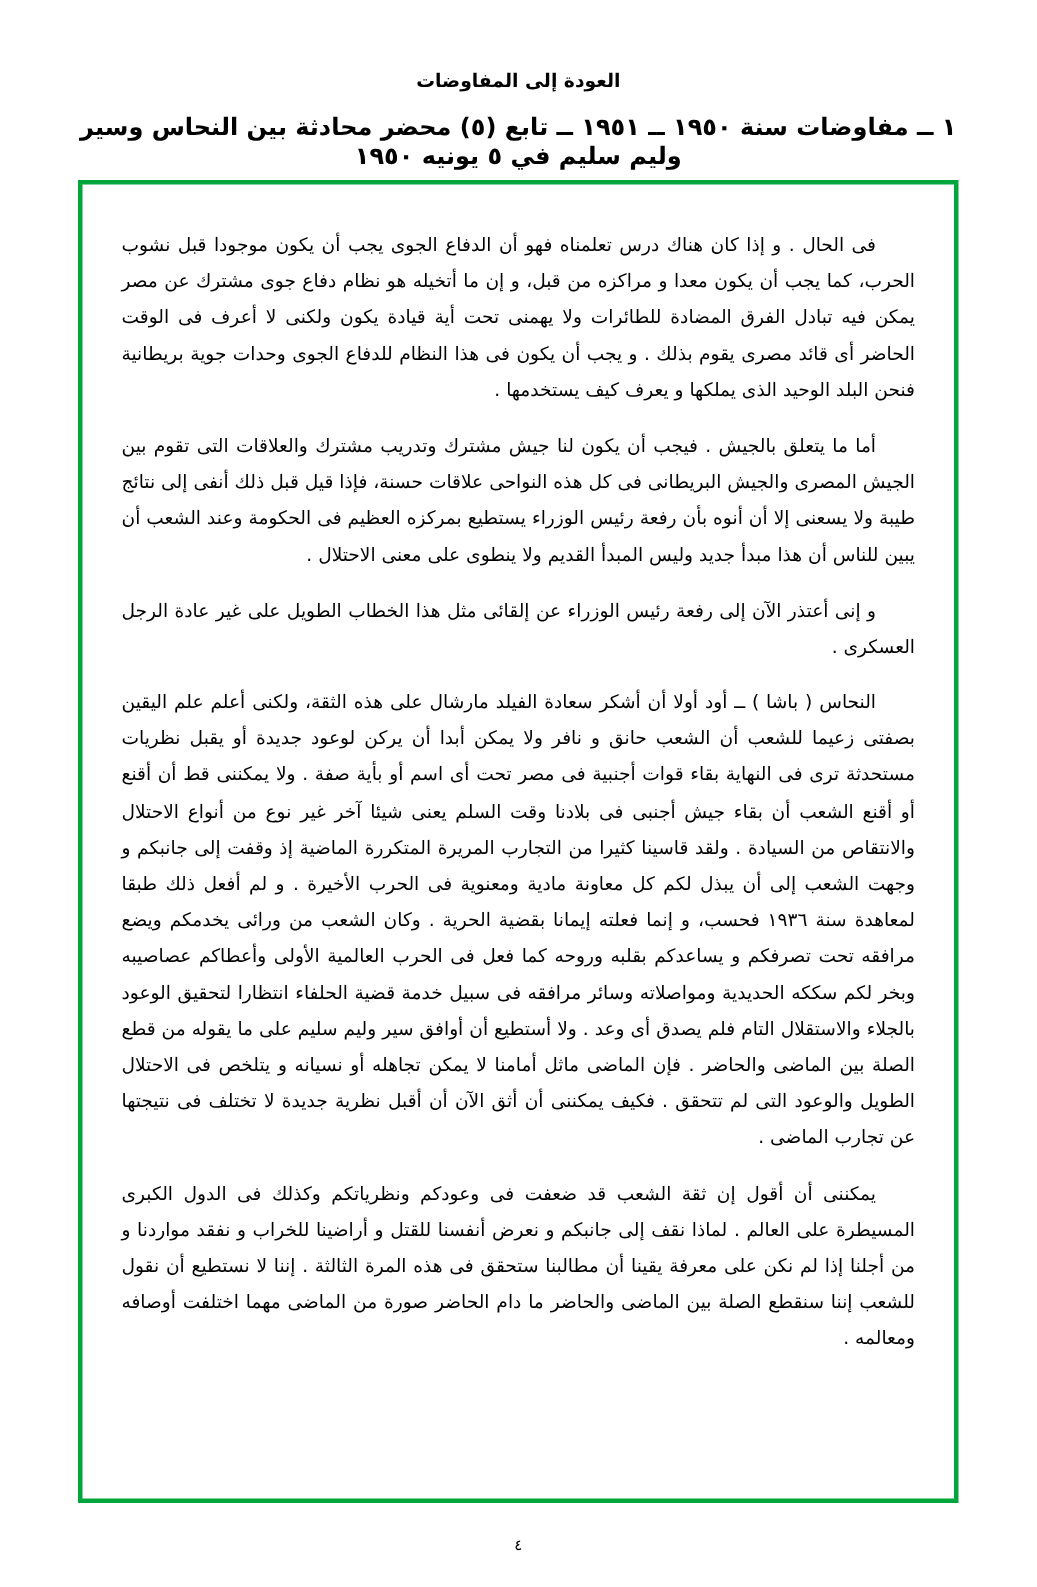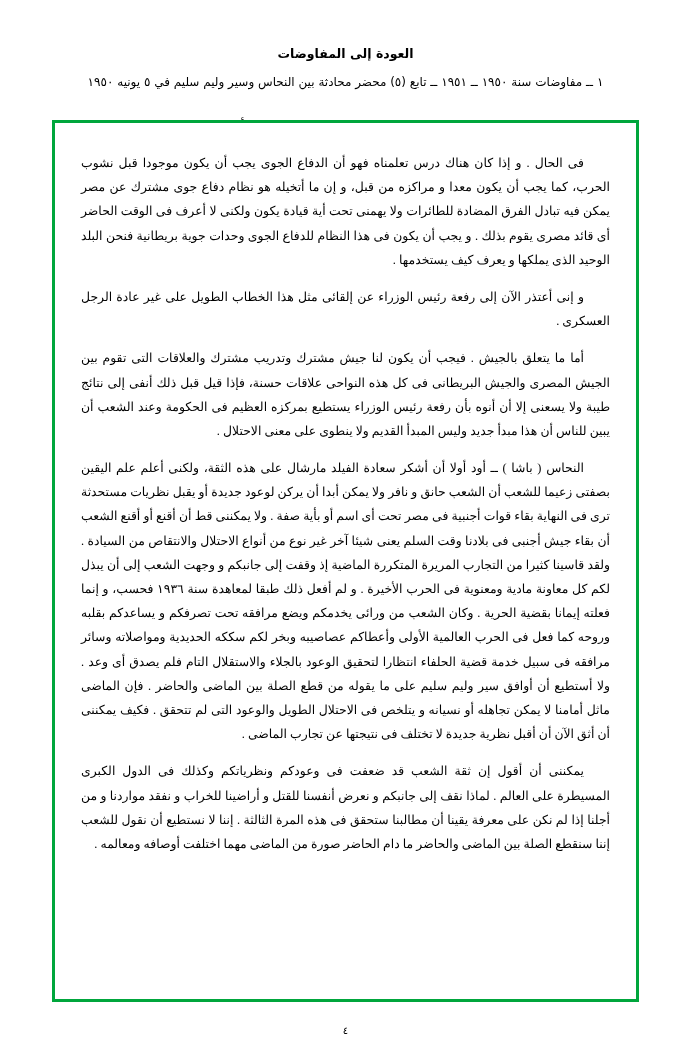--- a/index.html
+++ b/index.html
@@ -26,22 +26,22 @@
     padding: 30px 28px 0 28px;
   }
   .header-title {
     font-size: 12.5px;
     font-weight: bold;
     letter-spacing: 0.5px;
     margin-bottom: 14px;
     color: #000;
   }
   .header-line-1 {
-    font-size: 12px;
-    font-weight: normal;
+    font-size: 16px;
+    font-weight: bold;
     margin-bottom: 27px;
     color: #000;
     direction: rtl;
   }
   .header-line-2 {
     font-size: 14px;
     color: #000;
     direction: rtl;
     line-height: 1.5;
   }
@@ -68,21 +68,20 @@
     direction: rtl;
     text-align: justify;
   }
   .para {
     font-size: 12.4px;
     line-height: 1.95;
     margin: 0 0 13px 0;
     text-align: justify;
     text-justify: inter-word;
     color: #000;
-    font-family: Liberation Serif, serif;
   }
   .para.indent {
     text-indent: 26px;
   }
   .para.last {
     margin-bottom: 0;
   }
   .page-number {
     position: absolute;
     bottom: 22px;
@@ -101,22 +100,22 @@
   <div class="doc-header">
     <div class="header-title">العودة إلى المفاوضات</div>
     <div class="header-line-1">١ ــ مفاوضات سنة ١٩٥٠ ــ ١٩٥١ ــ تابع (٥) محضر محادثة بين النحاس وسير وليم سليم في ٥ يونيه ١٩٥٠</div>
     <div class="header-line-2">وزارة الخارجية المصرية، القضية المصرية ١٨٨٢ ــ ١٩٥٤، المطبعة الأميرية بالقاهرة ١٩٥٥، ص ٥٩٢ ــ</div>
     <div class="header-line-3">٦٠٠.</div>
   </div>
 
   <div class="content-frame">
     <div class="body-text">
       <p class="para indent">فى الحال .  و إذا كان هناك درس تعلمناه فهو أن الدفاع الجوى يجب أن يكون موجودا قبل نشوب الحرب، كما يجب أن يكون معدا و مراكزه من قبل، و إن ما أتخيله هو نظام دفاع جوى مشترك عن مصر يمكن فيه تبادل الفرق المضادة للطائرات ولا يهمنى تحت أية قيادة يكون ولكنى لا أعرف فى الوقت الحاضر أى قائد مصرى يقوم بذلك . و يجب أن يكون فى هذا النظام للدفاع الجوى وحدات جوية بريطانية فنحن البلد الوحيد الذى يملكها و يعرف كيف يستخدمها .</p>
+      <p class="para indent">أما ما يتعلق بالجيش .  فيجب أن يكون لنا جيش مشترك وتدريب مشترك والعلاقات التى تقوم بين الجيش المصرى والجيش البريطانى فى كل هذه النواحى علاقات حسنة، فإذا قيل قبل ذلك أنفى إلى نتائج طيبة ولا يسعنى إلا أن أنوه بأن رفعة رئيس الوزراء يستطيع بمركزه العظيم فى الحكومة وعند الشعب أن يبين للناس أن هذا مبدأ جديد وليس المبدأ القديم ولا ينطوى على معنى الاحتلال .</p>
       <p class="para indent">و إنى أعتذر الآن إلى رفعة رئيس الوزراء عن إلقائى مثل هذا الخطاب الطويل على غير عادة الرجل العسكرى .</p>
-      <p class="para indent">أما ما يتعلق بالجيش .  فيجب أن يكون لنا جيش مشترك وتدريب مشترك والعلاقات التى تقوم بين الجيش المصرى والجيش البريطانى فى كل هذه النواحى علاقات حسنة، فإذا قيل قبل ذلك أنفى إلى نتائج طيبة ولا يسعنى إلا أن أنوه بأن رفعة رئيس الوزراء يستطيع بمركزه العظيم فى الحكومة وعند الشعب أن يبين للناس أن هذا مبدأ جديد وليس المبدأ القديم ولا ينطوى على معنى الاحتلال .</p>
       <p class="para indent">النحاس ( باشا ) ــ أود أولا أن أشكر سعادة الفيلد مارشال على هذه الثقة، ولكنى أعلم علم اليقين بصفتى زعيما للشعب أن الشعب حانق و نافر ولا يمكن أبدا أن يركن لوعود جديدة أو يقبل نظريات مستحدثة ترى فى النهاية بقاء قوات أجنبية فى مصر تحت أى اسم أو بأية صفة . ولا يمكننى قط أن أقنع أو أقنع الشعب أن بقاء جيش أجنبى فى بلادنا وقت السلم يعنى شيئا آخر غير نوع من أنواع الاحتلال والانتقاص من السيادة . ولقد قاسينا كثيرا من التجارب المريرة المتكررة الماضية إذ وقفت إلى جانبكم و وجهت الشعب إلى أن يبذل لكم كل معاونة مادية ومعنوية فى الحرب الأخيرة . و لم أفعل ذلك طبقا لمعاهدة سنة ١٩٣٦ فحسب، و إنما فعلته إيمانا بقضية الحرية . وكان الشعب من ورائى يخدمكم ويضع مرافقه تحت تصرفكم و يساعدكم بقلبه وروحه كما فعل فى الحرب العالمية الأولى وأعطاكم عصاصيبه وبخر لكم سككه الحديدية ومواصلاته وسائر مرافقه فى سبيل خدمة قضية الحلفاء انتظارا لتحقيق الوعود بالجلاء والاستقلال التام فلم يصدق أى وعد .  ولا أستطيع أن أوافق سير وليم سليم على ما يقوله من قطع الصلة بين الماضى والحاضر . فإن الماضى ماثل أمامنا لا يمكن تجاهله أو نسيانه و يتلخص فى الاحتلال الطويل والوعود التى لم تتحقق .  فكيف يمكننى أن أثق الآن أن أقبل نظرية جديدة لا تختلف فى نتيجتها عن تجارب الماضى .</p>
       <p class="para indent last">يمكننى أن أقول إن ثقة الشعب قد ضعفت فى وعودكم ونظرياتكم وكذلك فى الدول الكبرى المسيطرة على العالم . لماذا نقف إلى جانبكم و نعرض أنفسنا للقتل و أراضينا للخراب و نفقد مواردنا و من أجلنا إذا لم نكن على معرفة يقينا أن مطالبنا ستحقق فى هذه المرة الثالثة . إننا لا نستطيع أن نقول للشعب إننا سنقطع الصلة بين الماضى والحاضر ما دام الحاضر صورة من الماضى مهما اختلفت أوصافه ومعالمه .</p>
     </div>
   </div>
 
   <div class="page-number">٤</div>
 
 </div>
 
 </body></html>

